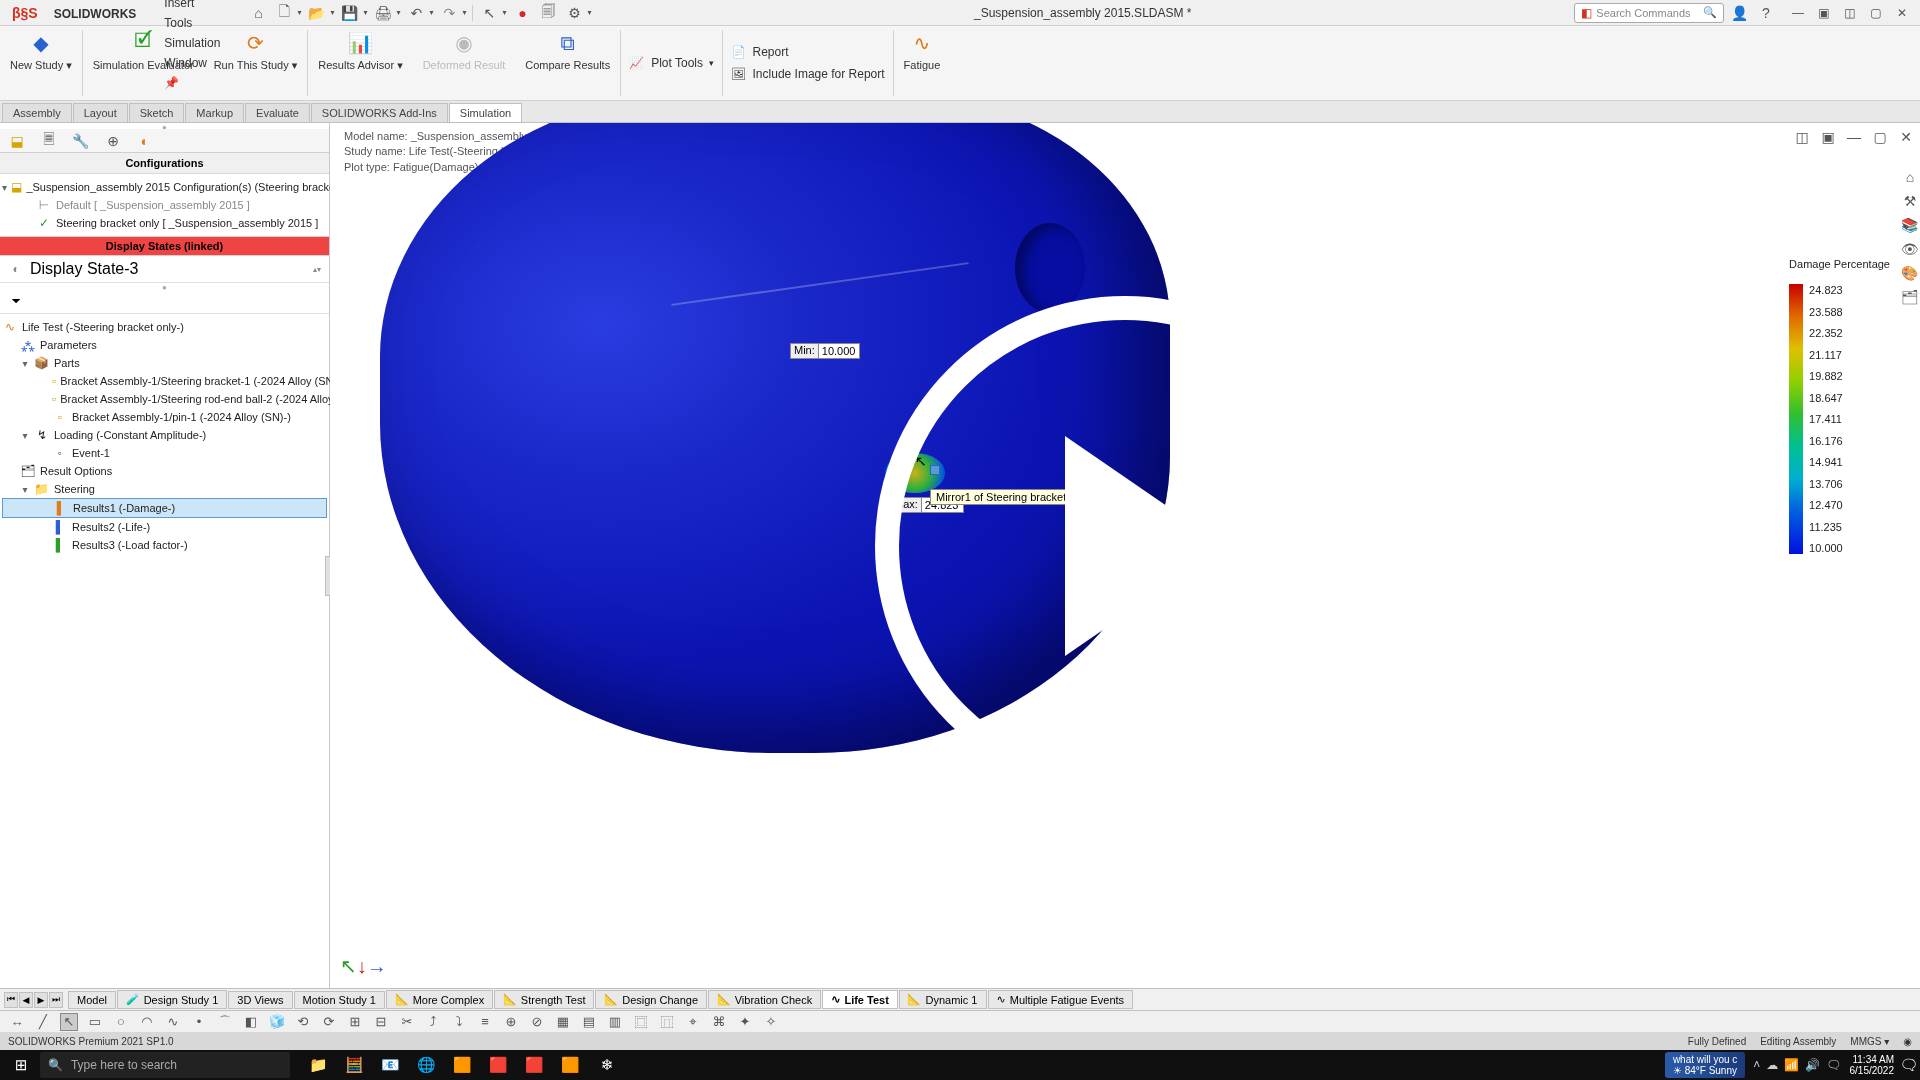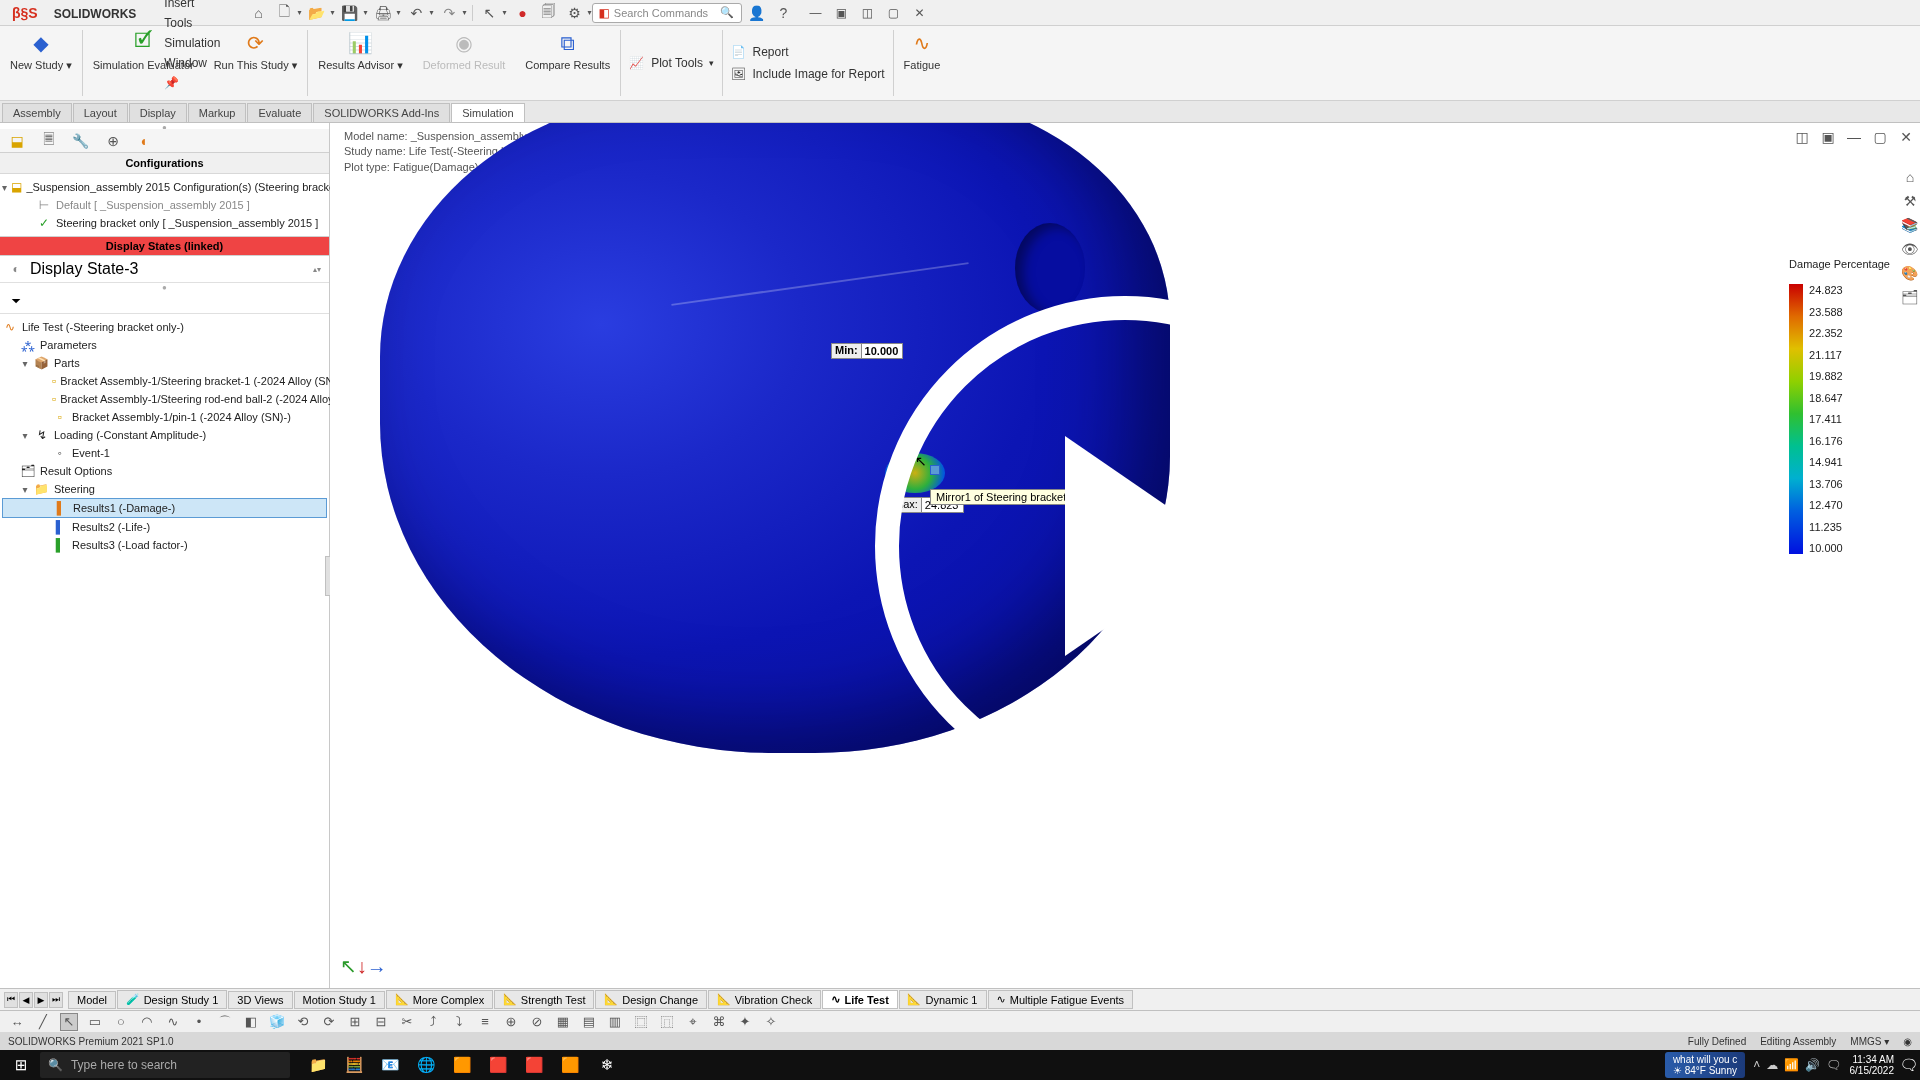--- a/index.html
+++ b/index.html
@@ -152,20 +152,21 @@
     <span class="qat-btn grey">↷</span>
       <span class="dropdown-arrow">▾</span>
     <span class="qat-sep"></span>
     <span class="qat-btn">↖</span>
       <span class="dropdown-arrow">▾</span>
     <span class="qat-btn red">●</span>
     <span class="qat-btn">🗐</span>
     <span class="qat-btn">⚙</span>
       <span class="dropdown-arrow">▾</span>
   </div>
+  <div class="doc-title">_Suspension_assembly 2015.SLDASM *</div>
   <div class="search-area">
     <div class="search-box">
       <span style="margin-right:4px; color:#d62f1e; font-size:12px;">◧</span>
       <span>Search Commands</span>
       <span style="margin-left:auto; color:#888;">🔍</span>
     </div>
     <span class="qat-btn">👤</span>
     <span class="qat-btn">?</span>
   </div>
   <div class="win-controls">
@@ -226,21 +227,21 @@
   <div class="ribbon-sep"></div>
   <div class="ribbon-group">
     <div class="ribbon-icon orange">∿</div>
     <div style="text-align:center;">Fatigue</div>
   </div>
 </div>
 
 <div class="doc-tabs">
   <div class="doc-tab">Assembly</div>
   <div class="doc-tab">Layout</div>
-  <div class="doc-tab">Display</div>
+  <div class="doc-tab">Sketch</div>
   <div class="doc-tab">Markup</div>
   <div class="doc-tab">Evaluate</div>
   <div class="doc-tab">SOLIDWORKS Add-Ins</div>
   <div class="doc-tab active">Simulation</div>
 </div>
 
 <div class="main">
 
   <div class="left-panel">
     <div style="height:6px; text-align:center; font-size:8px; color:#aaa;">●</div>
@@ -363,21 +364,21 @@
       <span class="view-icon">✕</span>
     </div>
 
     <div class="model-body">
       <div class="model-hole"></div>
       <div class="model-edge"></div>
     </div>
 
     <div style="position:absolute; left:555px; top:330px; width:60px; height:40px; background:radial-gradient(circle,#e0c000 0%,#30c030 45%,#0060e0 80%); border-radius:50%; opacity:0.9;"></div>
 
-    <div class="annot" style="left:501px; top:220px;font-weight:bold;">
+    <div class="annot" style="left:460px; top:220px;">
       <span class="annot-label">Min:</span>
         <span>10.000</span>
     </div>
     <div class="annot" style="left:560px; top:374px;">
       <span class="annot-label">Max:</span>
         <span>24.823</span>
     </div>
     <div class="tooltip" style="left:600px; top:366px;">Mirror1 of Steering bracket&lt;1&gt;</div>
     <div style="position:absolute; left:585px; top:330px; font-size:14px;">↖</div>
     <div style="position:absolute; left:600px; top:342px; width:10px; height:10px; background:#5b9bd5; border:1px solid #2a60d0;"></div>

